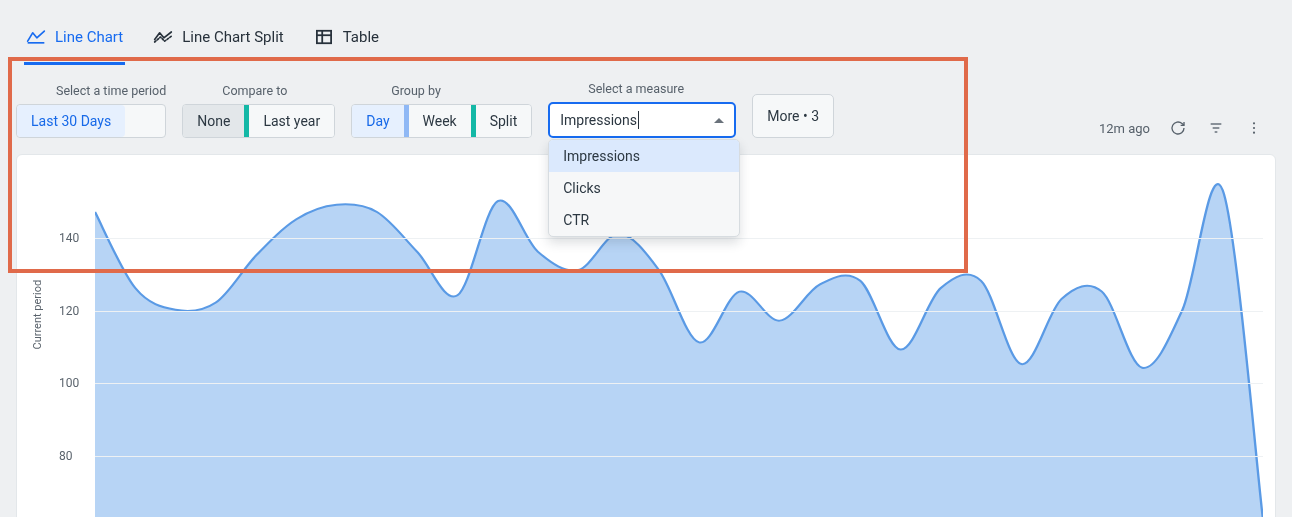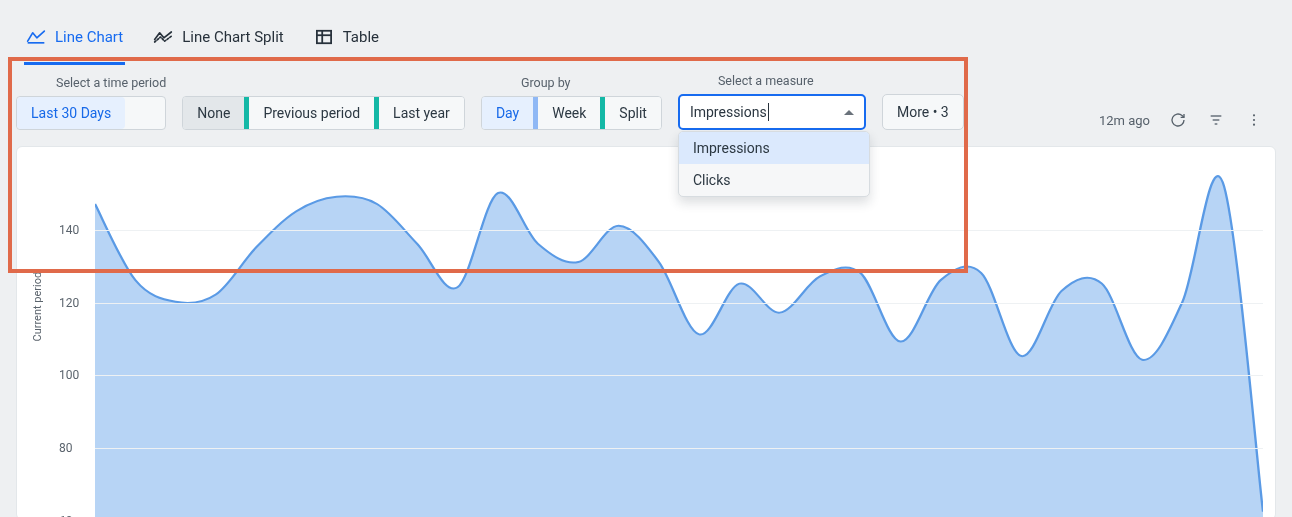--- a/index.html
+++ b/index.html
@@ -105,21 +105,21 @@
     height: 18px; line-height: 18px;
   }
   .measure-box .caret {
     width: 0; height: 0;
     border-left: 5px solid transparent;
     border-right: 5px solid transparent;
     border-bottom: 5px solid #6a727b;
   }
 
   .more-btn {
-    height: 36px;
+    height: 44px;
     border: 1px solid #cfd5da;
     border-radius: 5px;
     background: #f6f8f9;
     padding: 0 14px;
     display: flex; align-items: center;
     cursor: pointer;
     font-size: 14px;
     color: #2c3842;
   }
 
@@ -234,23 +234,23 @@
     <div class="filter-left">
 
       <div class="filter-group">
         <span class="filter-label">Select a time period</span>
         <div class="seg single">
           <div class="seg-btn sel-blue">Last 30 Days</div>
         </div>
       </div>
 
       <div class="filter-group">
+        <span class="filter-label">Compare to</span>
         <div class="seg">
           <div class="seg-btn sel-grey">None</div>
-          <div class="seg-btn">Previous period</div>
           <div class="seg-btn">Last year</div>
         </div>
       </div>
 
       <div class="filter-group">
         <span class="filter-label">Group by</span>
         <div class="seg">
           <div class="seg-btn sel-blue">Day</div>
           <div class="seg-btn">Week</div>
           <div class="seg-btn">Split</div>
@@ -260,20 +260,21 @@
       <div class="filter-group filter-relpos">
         <span class="filter-label">Select a measure</span>
         <div class="measure-box">
           <span class="val">Impressions</span>
           <span class="caret"></span>
         </div>
 
         <div class="dropdown" style="top:58px;">
           <div class="dropdown-item sel">Impressions</div>
           <div class="dropdown-item">Clicks</div>
+          <div class="dropdown-item">CTR</div>
         </div>
       </div>
 
       <div class="filter-group">
         <span class="filter-label" style="visibility:hidden">.</span>
         <div class="more-btn">More • 3</div>
       </div>
 
     </div>
 

